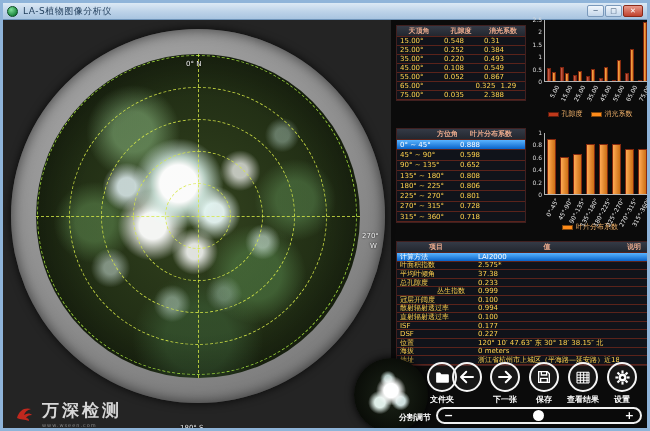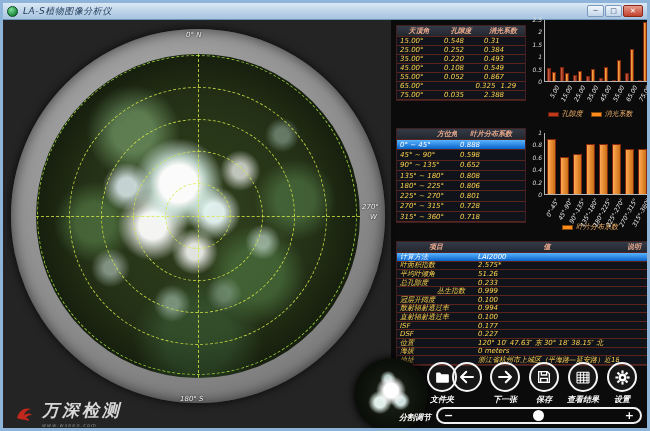--- a/index.html
+++ b/index.html
@@ -1,18 +1,18 @@
 <!DOCTYPE html>
 <html><head>
 <meta charset="utf-8">
 <style>
   html,body{margin:0;padding:0;background:#555;}
   *{box-sizing:border-box;font-family:"DejaVu Sans","Liberation Sans",sans-serif;}
   .app{position:relative;width:650px;height:431px;background:#4c1d95;border:3px solid #8fb4d9;
-       outline:1px solid #4c759c;overflow:hidden;font-style:italic;}
+       outline:1px solid #4c759c;overflow:hidden;}
   
   .titlebar{position:absolute;left:0;top:0;width:644px;height:17px;
     background:linear-gradient(180deg,#dce9f5 0%,#bcd2e8 55%,#a8c4e0 100%);
     border-bottom:1px solid #6e93b8;display:flex;align-items:center;}
   .appicon{width:11px;height:11px;border-radius:50%;margin:0 5px 0 4px;
     background:radial-gradient(circle at 35% 30%,#7fe09a,#1f8a40 70%,#0c5526);border:1px solid #0a4a20;}
   .apptitle{font-size:9px;color:#1d3a58;letter-spacing:.5px;}
   .winbtns{position:absolute;right:4px;top:2px;display:flex;gap:1px;}
   .winbtn{width:17px;height:12px;border:1px solid #7a99bb;border-radius:2px;
     background:linear-gradient(180deg,#f2f7fc,#c3d6ea);font-size:7px;line-height:10px;text-align:center;color:#35506e;}
@@ -40,21 +40,21 @@
       radial-gradient(circle at 58% 74%, rgba(190,220,210,.35) 0 2%, rgba(255,255,255,0) 6%),
       radial-gradient(circle at 30% 24%, rgba(150,200,140,.5) 0 6%, rgba(0,0,0,0) 14%),
       radial-gradient(circle at 68% 68%, rgba(90,140,80,.5) 0 8%, rgba(0,0,0,0) 16%),
       radial-gradient(circle at 80% 45%, rgba(100,150,90,.45) 0 6%, rgba(0,0,0,0) 13%),
       radial-gradient(circle at 18% 52%, rgba(110,160,95,.45) 0 6%, rgba(0,0,0,0) 13%),
       radial-gradient(circle at 50% 88%, rgba(60,95,55,.6) 0 10%, rgba(0,0,0,0) 20%),
       radial-gradient(circle at 50% 50%, #33431f 0%, #222f15 55%, #131a0c 100%);}
   .gridring{position:absolute;border:1px dashed rgba(214,232,70,.85);border-radius:50%;}
   .crossv{position:absolute;left:50%;top:0;height:100%;width:0;border-left:1px dashed rgba(214,232,70,.8);}
   .crossh{position:absolute;top:50%;left:0;width:100%;height:0;border-top:1px dashed rgba(214,232,70,.8);}
-  .compass{position:absolute;color:#f0f0f0;font-size:7px;text-shadow:0 0 2px #000;white-space:pre;}
+  .compass{position:absolute;color:#f0f0f0;font-size:7px;text-shadow:0 0 2px #000;white-space:pre;margin-top:29px;}
   
   .dtable{position:absolute;background:#10131a;border:1px solid #402020;font-size:7px;color:#ffd24d;}
   .trow{display:flex;border-bottom:1px solid #5a231b;height:9px;align-items:center;}
   .dtable.tall .trow{height:8.6px;}
   .dtable.mid .trow{height:10.3px;}
   .thead{background:linear-gradient(180deg,#343a46,#23272f);color:#e8a98c;font-weight:bold;height:11px !important;}
   .thead .tcell{text-align:center;}
   .tcell{padding:0 3px;overflow:hidden;white-space:nowrap;}
   .trow.sel{background:linear-gradient(180deg,#5ab4ff,#0963c8);}
   .trow.sel .tcell{color:#fff;}
@@ -227,21 +227,21 @@
         <span class="tcell" style="width: 144px;">LAI2000</span>
         <span class="tcell" style="width: 30px;"></span>
       </div>
       <div class="trow">
         <span class="tcell" style="width: 78px;">叶面积指数</span>
         <span class="tcell" style="width: 144px;">2.575*</span>
         <span class="tcell" style="width: 30px;"></span>
       </div>
       <div class="trow">
         <span class="tcell" style="width: 78px;">平均叶倾角</span>
-        <span class="tcell" style="width: 144px;">51.26</span>
+        <span class="tcell" style="width: 144px;">37.38</span>
         <span class="tcell" style="width: 30px;"></span>
       </div>
       <div class="trow">
         <span class="tcell" style="width: 78px;">总孔隙度</span>
         <span class="tcell" style="width: 144px;">0.233</span>
         <span class="tcell" style="width: 30px;"></span>
       </div>
       <div class="trow">
         <span class="tcell" style="width: 78px; padding-left: 40px;">丛生指数</span>
         <span class="tcell" style="width: 144px;">0.999</span>

